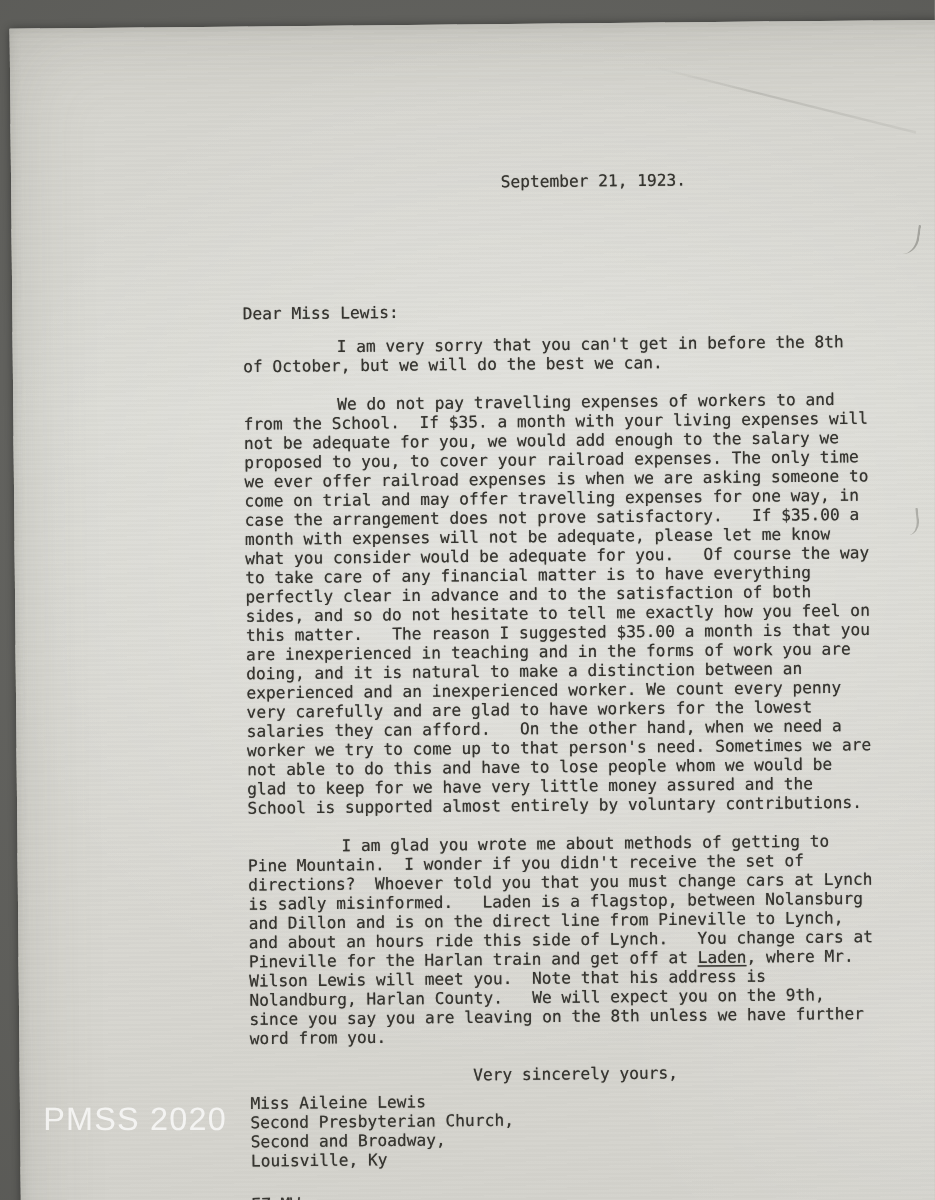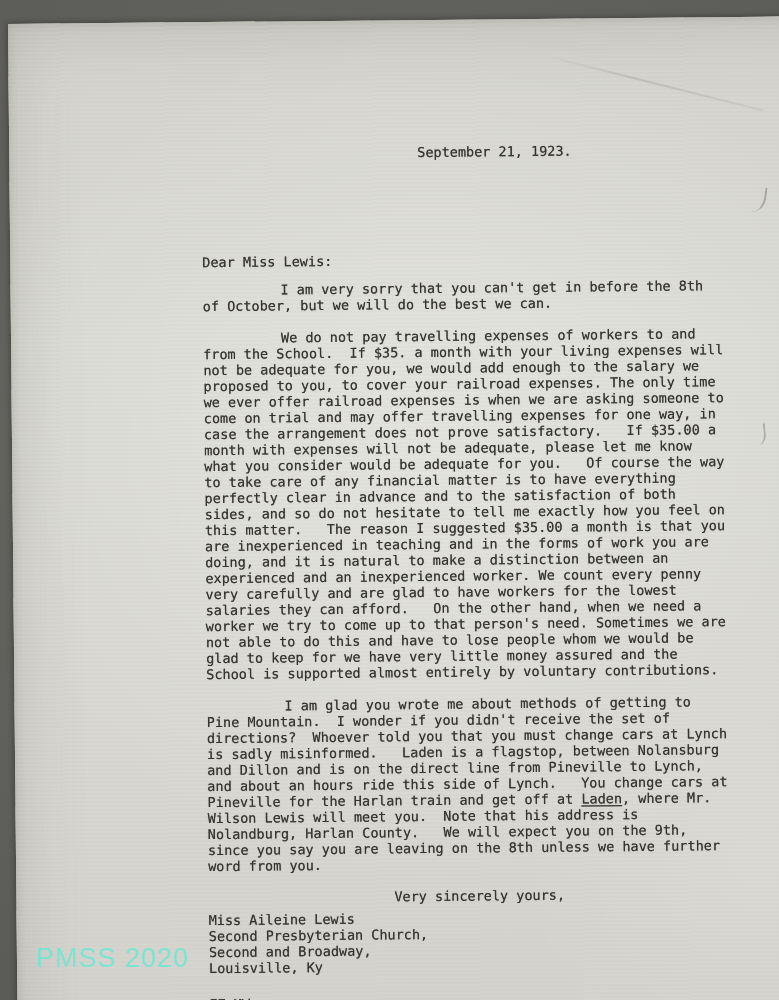--- a/index.html
+++ b/index.html
@@ -51,23 +51,22 @@
   .address-block { margin-top:0; }
   .addr-line { }
   .initials { margin-top:20px; }
 
   .watermark {
     position:absolute;
     left:36px; top:918px;
     font-family:"Liberation Sans", sans-serif;
     font-size:27px;
     letter-spacing:1px;
-    color:#5eead4;
+    color:#ffffff;
     opacity:0.75;
-    margin-top:25px;
   }
 
   .scan-mark { position:absolute; pointer-events:none; }
   .mark-1 {
     left:744px; top:186px; width:22px; height:26px;
     border-right:2px solid rgba(70,70,64,0.35);
     border-radius:0 0 60% 0;
     transform:rotate(8deg);
   }
   .mark-2 {

